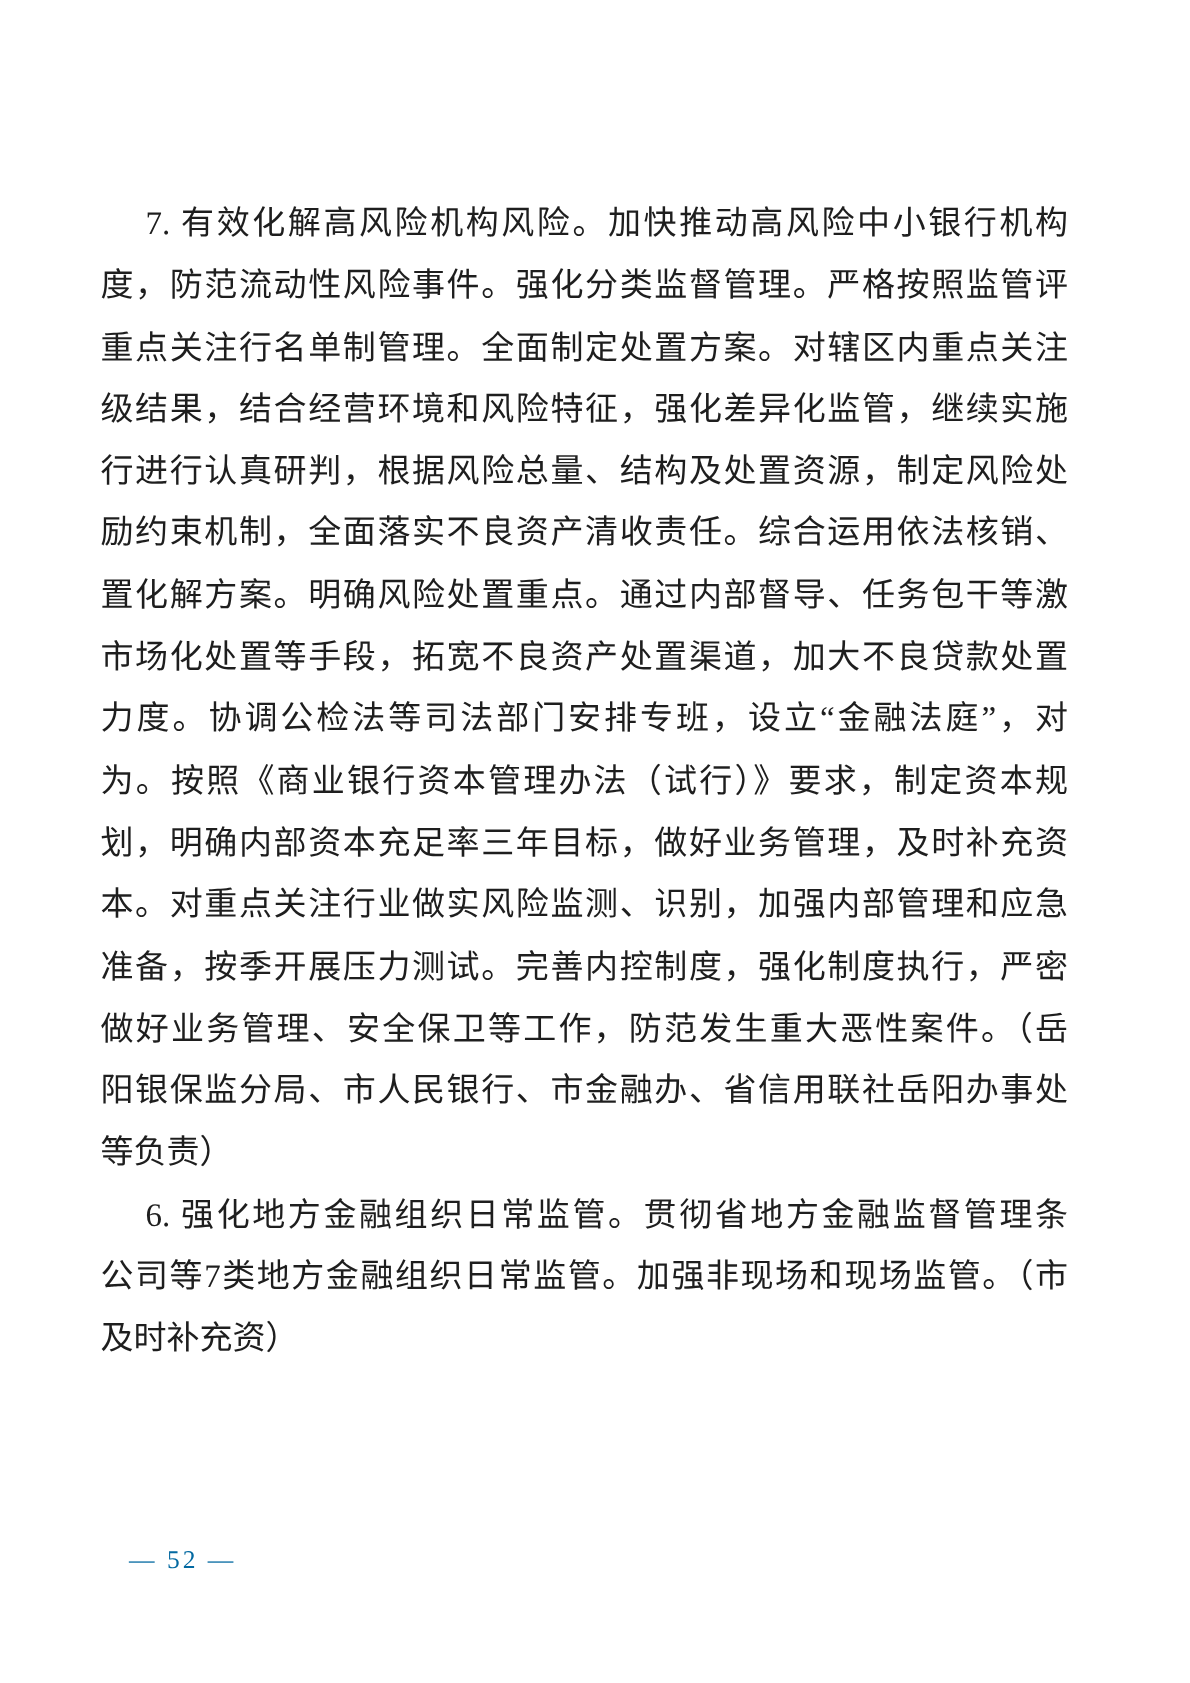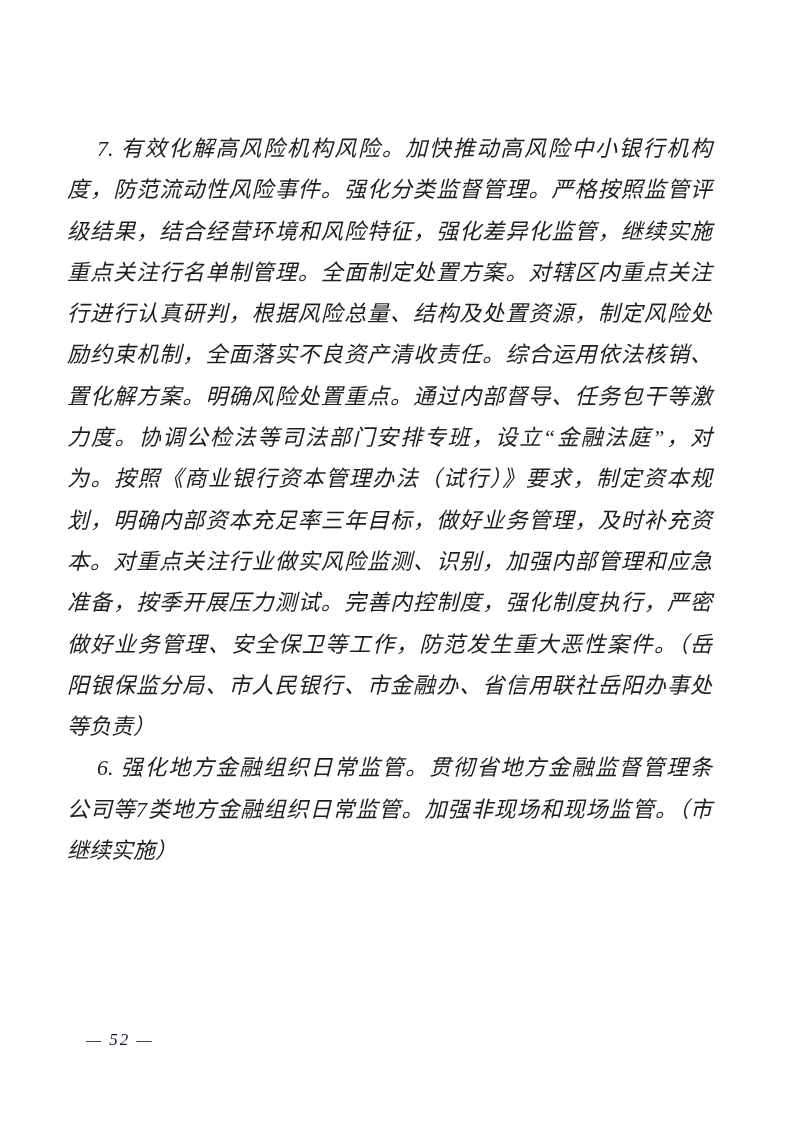--- a/index.html
+++ b/index.html
@@ -8,21 +8,20 @@
     background: #ffffff;
     font-family: "Liberation Serif", "DejaVu Serif", serif;
   }
   .page {
     position: relative;
     width: 793px;
     height: 1122px;
     background: #ffffff;
     overflow: hidden;
     color: #1e1e1e;
-    font-style: italic;
   }
   .text-block {
     position: absolute;
     left: 67px;
     top: 128px;
     width: 645px;
   }
   .tline {
     margin: 0;
     padding: 0;
@@ -40,45 +39,46 @@
   .tline.short {
     text-align: right;
     text-align-last: left;
   }
   .page-footer {
     position: absolute;
     left: 86px;
     top: 1030px;
     font-size: 17px;
     letter-spacing: 2px;
-    color: #0f172a;
+    color: #0369a1;
   }
 </style>
 </head>
 <body>
 
 <div class="page">
 
   <div class="text-block">
     <p class="tline first">7. 有效化解高风险机构风险。加快推动高风险中小银行机构</p>
     <p class="tline">度，防范流动性风险事件。强化分类监督管理。严格按照监管评</p>
+    <p class="tline">重点关注行名单制管理。全面制定处置方案。对辖区内重点关注</p>
     <p class="tline">级结果，结合经营环境和风险特征，强化差异化监管，继续实施</p>
-    <p class="tline">重点关注行名单制管理。全面制定处置方案。对辖区内重点关注</p>
     <p class="tline">行进行认真研判，根据风险总量、结构及处置资源，制定风险处</p>
     <p class="tline">励约束机制，全面落实不良资产清收责任。综合运用依法核销、</p>
     <p class="tline">置化解方案。明确风险处置重点。通过内部督导、任务包干等激</p>
+    <p class="tline">市场化处置等手段，拓宽不良资产处置渠道，加大不良贷款处置</p>
     <p class="tline">力度。协调公检法等司法部门安排专班，设立“金融法庭”，对</p>
     <p class="tline">为。按照《商业银行资本管理办法（试行）》要求，制定资本规</p>
     <p class="tline">划，明确内部资本充足率三年目标，做好业务管理，及时补充资</p>
     <p class="tline">本。对重点关注行业做实风险监测、识别，加强内部管理和应急</p>
     <p class="tline">准备，按季开展压力测试。完善内控制度，强化制度执行，严密</p>
     <p class="tline">做好业务管理、安全保卫等工作，防范发生重大恶性案件。（岳</p>
     <p class="tline">阳银保监分局、市人民银行、市金融办、省信用联社岳阳办事处</p>
     <p class="tline short">等负责）</p>
 
     <p class="tline first">6. 强化地方金融组织日常监管。贯彻省地方金融监督管理条</p>
     <p class="tline">公司等7类地方金融组织日常监管。加强非现场和现场监管。（市</p>
-    <p class="tline short">继续实施）</p>
+    <p class="tline short">及时补充资）</p>
   </div>
 
   <div class="page-footer">— 52 —</div>
 
 </div>
 
 </body></html>

